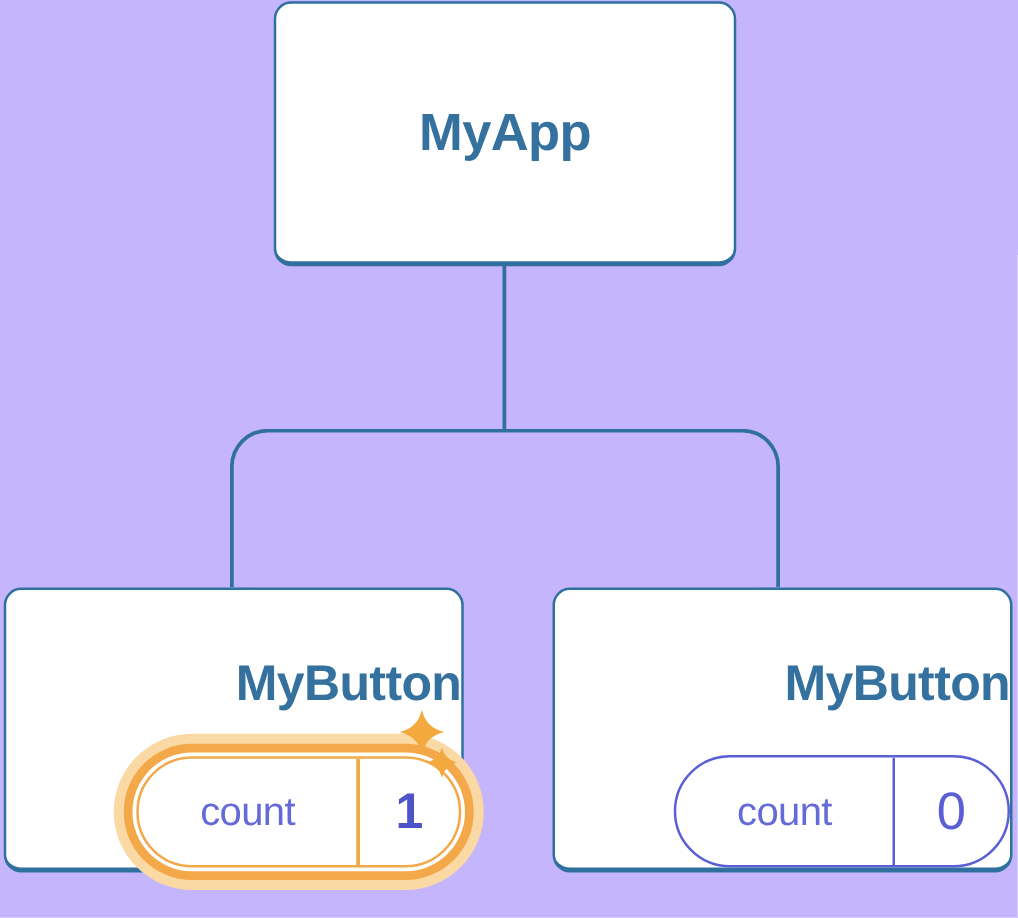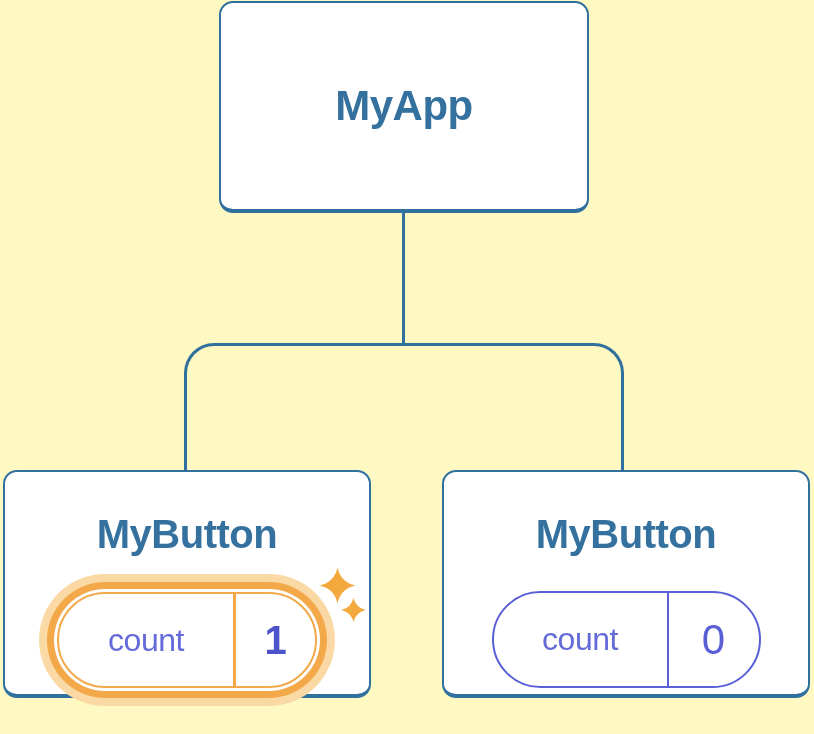--- a/index.html
+++ b/index.html
@@ -1,20 +1,20 @@
 <!DOCTYPE html>
 <html><head>
 <meta charset="utf-8">
 <style>
   html, body { margin: 0; padding: 0; }
   .canvas {
     position: relative;
     width: 814px;
     height: 734px;
-    background: #fef9c3;
+    background: #c4b5fd;
     overflow: hidden;
     font-family: "Liberation Sans", sans-serif;
   }
 
   
   .node {
     position: absolute;
     box-sizing: border-box;
     background: #ffffff;
     border: 2px solid #30709f;
@@ -22,22 +22,22 @@
     border-radius: 14px;
   }
   .node-app {
     left: 219px; top: 1px;
     width: 370px; height: 212px;
     display: flex; align-items: center; justify-content: center;
   }
   .node-btn {
     top: 470px;
     width: 368px; height: 228px;
-    display: flex; flex-direction: column; align-items: center;
-    padding-top: 39px;
+    display: flex; flex-direction: column; align-items: flex-end;
+    padding-top: 52px;
   }
   .node-btn-left  { left: 3px; }
   .node-btn-right { left: 442px; }
 
   .node-title {
     color: #35719f;
     font-weight: 700;
     letter-spacing: -0.5px;
     line-height: 46px;
     white-space: nowrap;

